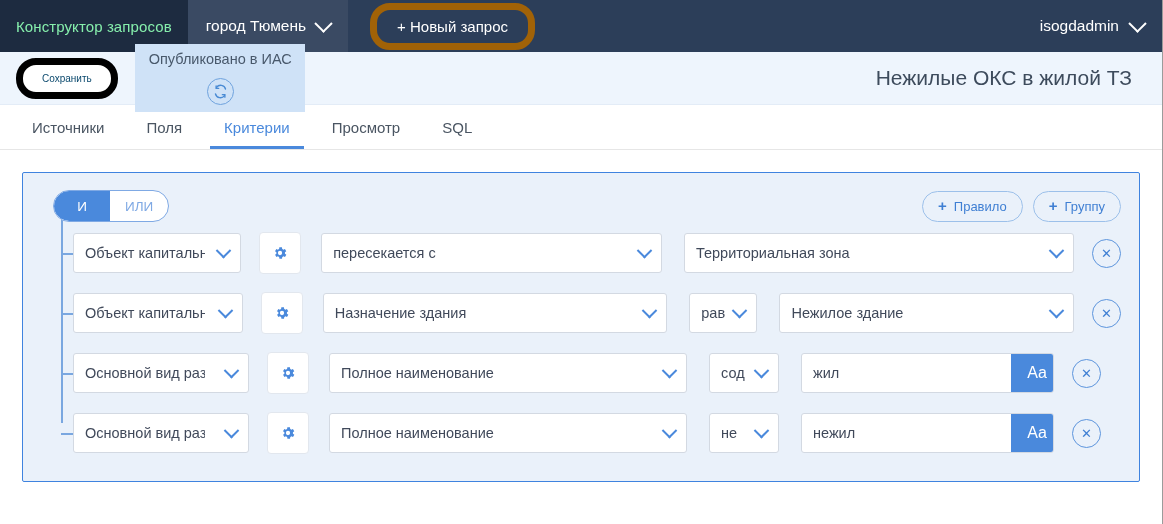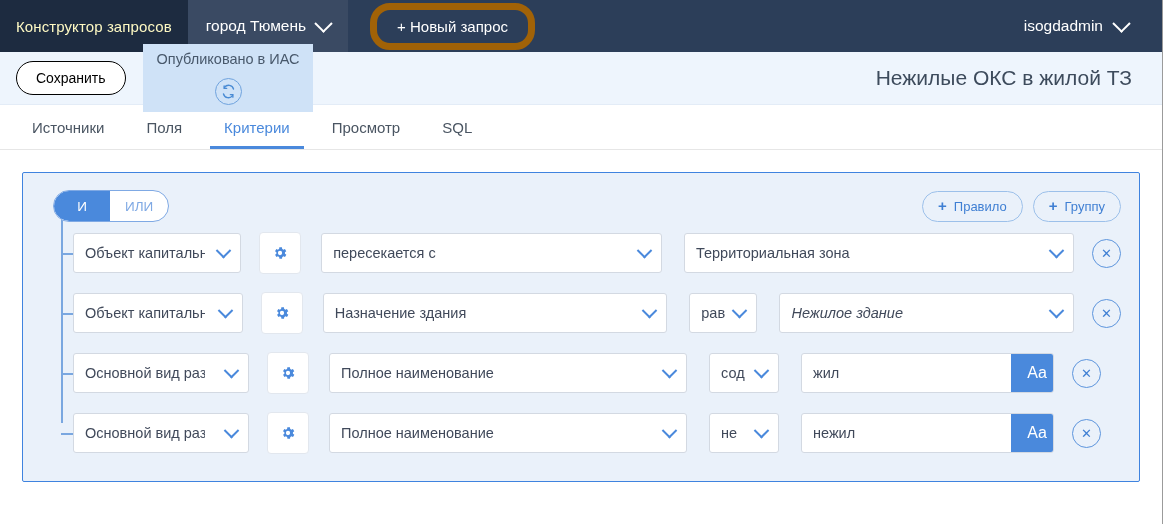--- a/index.html
+++ b/index.html
@@ -24,21 +24,21 @@
     background: #2c3e59;
     display: flex;
     align-items: stretch;
     position: relative;
   }
   .brand {
     display: flex;
     align-items: center;
     padding: 0 16px;
     background: #1d2b40;
-    color: #fef9c3;
+    color: #86efac;
     font-size: 15px;
     letter-spacing: .1px;
     white-space: nowrap;
   }
   .project-switch {
     display: flex;
     align-items: center;
     gap: 11px;
     padding: 0 18px;
     background: #3a4a63;
@@ -66,43 +66,43 @@
     font-family: inherit;
     padding: 8px 20px;
     white-space: nowrap;
     cursor: pointer;
   }
   .topbar-spacer { flex: 1; }
   .user-menu {
     display: flex;
     align-items: center;
     gap: 12px;
-    padding: 0 34px 0 10px;
+    padding: 0 18px 0 10px;
     color: #ffffff;
     font-size: 15.5px;
     white-space: nowrap;
     cursor: pointer;
   }
 
   
   .toolbar {
     height: 52px;
     background: #eef5fd;
     display: flex;
     align-items: center;
     padding: 0 16px;
     position: relative;
     border-bottom: 1px solid #e3ecf7;
   }
   .pill-btn {
-    border: 1px solid #000000;
-    color: #000000;
+    border: 7px solid #000000;
+    color: #0c4a6e;
     background: #ffffff;
     border-radius: 20px;
-    font-size: 14px;
+    font-size: 10px;
     font-family: inherit;
     padding: 8px 19px;
     margin-right: 12px;
     white-space: nowrap;
     cursor: pointer;
     display: inline-flex;
     align-items: center;
     gap: 10px;
   }
   .pill-btn .chev { border-width: 2.2px; width: 9px; height: 9px; }
@@ -325,21 +325,21 @@
   }
   .small-op .txt {
     max-width: 26px;
     overflow: hidden;
     display: block;
   }
   .val-sel {
     margin-left: 22px;
   }
   .val-wide { width: 410px; }
-  .val-mid { width: 306px; font-style: italic; }
+  .val-mid { width: 306px; }
   .text-input-wrap {
     display: flex;
     align-items: center;
     margin-left: 22px;
     height: 40px;
     width: 253px;
     border: 1px solid #d3d9e2;
     border-radius: 3px;
     background: #ffffff;
     box-sizing: border-box;

